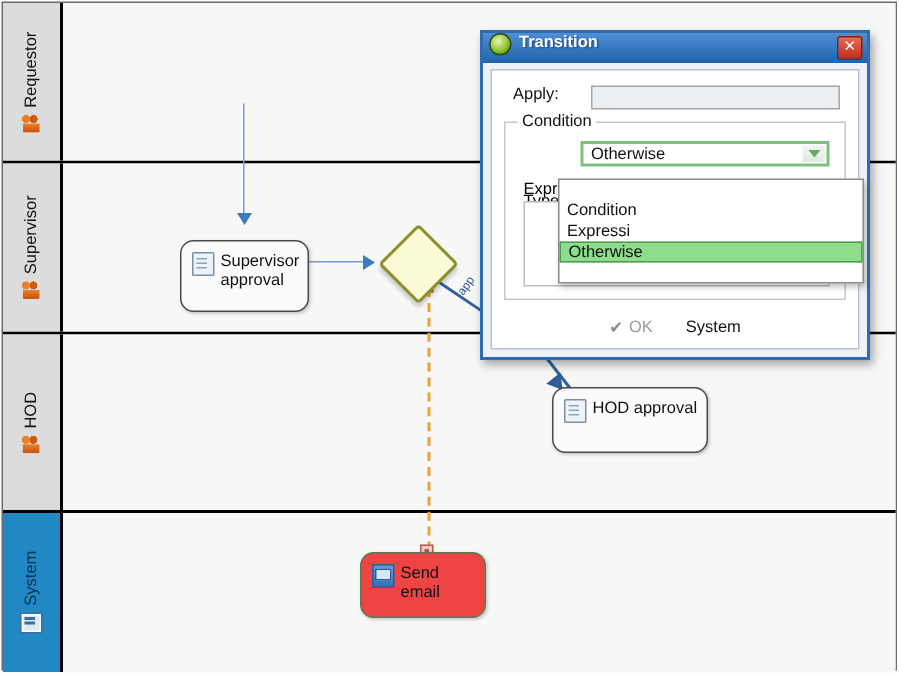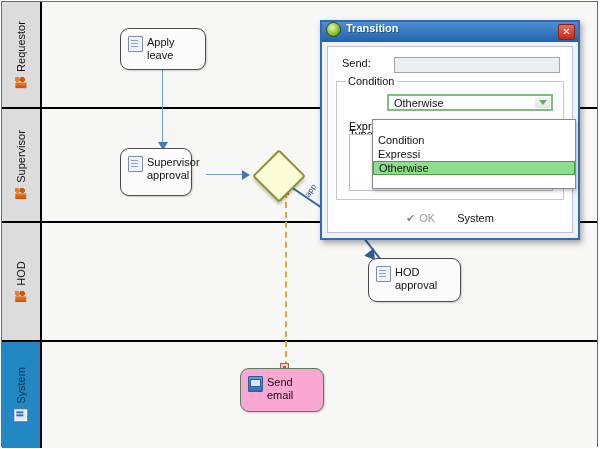--- a/index.html
+++ b/index.html
@@ -34,21 +34,21 @@
      background-position:0 0,0 0,1px 6px;border-radius:2px;}
   .ic-sys{background:#dfeaf7;border:1px solid #3a6ea5;border-radius:1px;
      box-shadow:inset 0 0 0 1px #fff;}
   .ic-sys:after{content:"";position:absolute;left:2px;top:2px;width:7px;height:2px;
      background:#3a6ea5;box-shadow:0 3px 0 #3a6ea5;}
 
   
   .node{position:absolute;box-sizing:border-box;border:1px solid #4b4b4b;
         border-radius:9px;background:#fbfbfb;
         box-shadow:1px 1px 2px rgba(0,0,0,.18);}
-  .node.green{background:#f9a8d4;border-color:#5a7a58;}
+  .node.green{background:#ef4444;border-color:#5a7a58;}
   .node-txt{position:absolute;left:26px;top:7px;right:4px;font-size:11px;
         color:#111;line-height:13px;}
   .node-ic{position:absolute;left:7px;top:7px;width:13px;height:14px;}
   .ic-doc{background:#eef3fa;border:1px solid #7d8fa8;border-radius:1px;}
   .ic-doc:after{content:"";position:absolute;left:2px;top:3px;width:7px;height:1px;
         background:#8fa2ba;box-shadow:0 3px 0 #8fa2ba,0 6px 0 #8fa2ba;}
   .ic-mail{background:linear-gradient(#5f9fe0,#2f6fb5);border:1px solid #2a5d99;
         border-radius:1px;}
   .ic-mail:after{content:"";position:absolute;left:1px;top:2px;width:9px;height:6px;
         background:#d8e8fb;border:1px solid #2a5d99;}
@@ -194,33 +194,29 @@
     <span class="elabel" style="left:302px;top:184px;transform:rotate(-55deg);">app</span>
 
     <div class="diag" style="left:347px;top:216px;width:52px;transform:rotate(52deg);"></div>
     <div class="diag-head" style="left:364px;top:249px;transform:rotate(-38deg);"></div>
     <span class="elabel" style="left:360px;top:220px;transform:rotate(-55deg);">app</span>
 
     <div class="dashed" style="left:283px;top:190px;height:175px;"></div>
     <div class="port" style="left:278px;top:184px;"></div>
     <div class="port" style="left:278px;top:361px;"></div>
 
-    <div class="node" style="left:118px;top:26px;width:86px;height:42px;">
-      <span class="node-ic ic-doc"></span>
-      <span class="node-txt">Apply leave</span>
-    </div>
-
-    <div class="node" style="left:118px;top:146px;width:72px;height:48px;">
+
+    <div class="node" style="left:118px;top:158px;width:86px;height:48px;">
       <span class="node-ic ic-doc"></span>
       <span class="node-txt">Supervisor approval</span>
     </div>
 
     <div class="gw" style="left:258px;top:155px;"></div>
 
-    <div class="node" style="left:366px;top:256px;width:93px;height:44px;">
+    <div class="node" style="left:366px;top:256px;width:104px;height:44px;">
       <span class="node-ic ic-doc"></span>
       <span class="node-txt">HOD approval</span>
     </div>
 
     <div class="node green" style="left:238px;top:366px;width:84px;height:44px;">
       <span class="node-ic ic-mail"></span>
       <span class="node-txt">Send email</span>
     </div>
 
   </div>
@@ -229,21 +225,21 @@
 
     <div class="titlebar">
       <span class="title-ic"></span>
       <span class="title-txt">Transition</span>
       <span class="closebtn">✕</span>
     </div>
 
     <div class="dlg-body">
 
       <div class="row-name">
-        <span class="lbl">Send:</span>
+        <span class="lbl">Apply:</span>
         <input class="fld" type="text" value="" style="">
       </div>
 
       <div class="group">
         <span class="group-title">Condition</span>
 
         <span class="type-lbl">Type:</span>
 
         <div class="combo">
           <span class="combo-txt">Otherwise</span>

